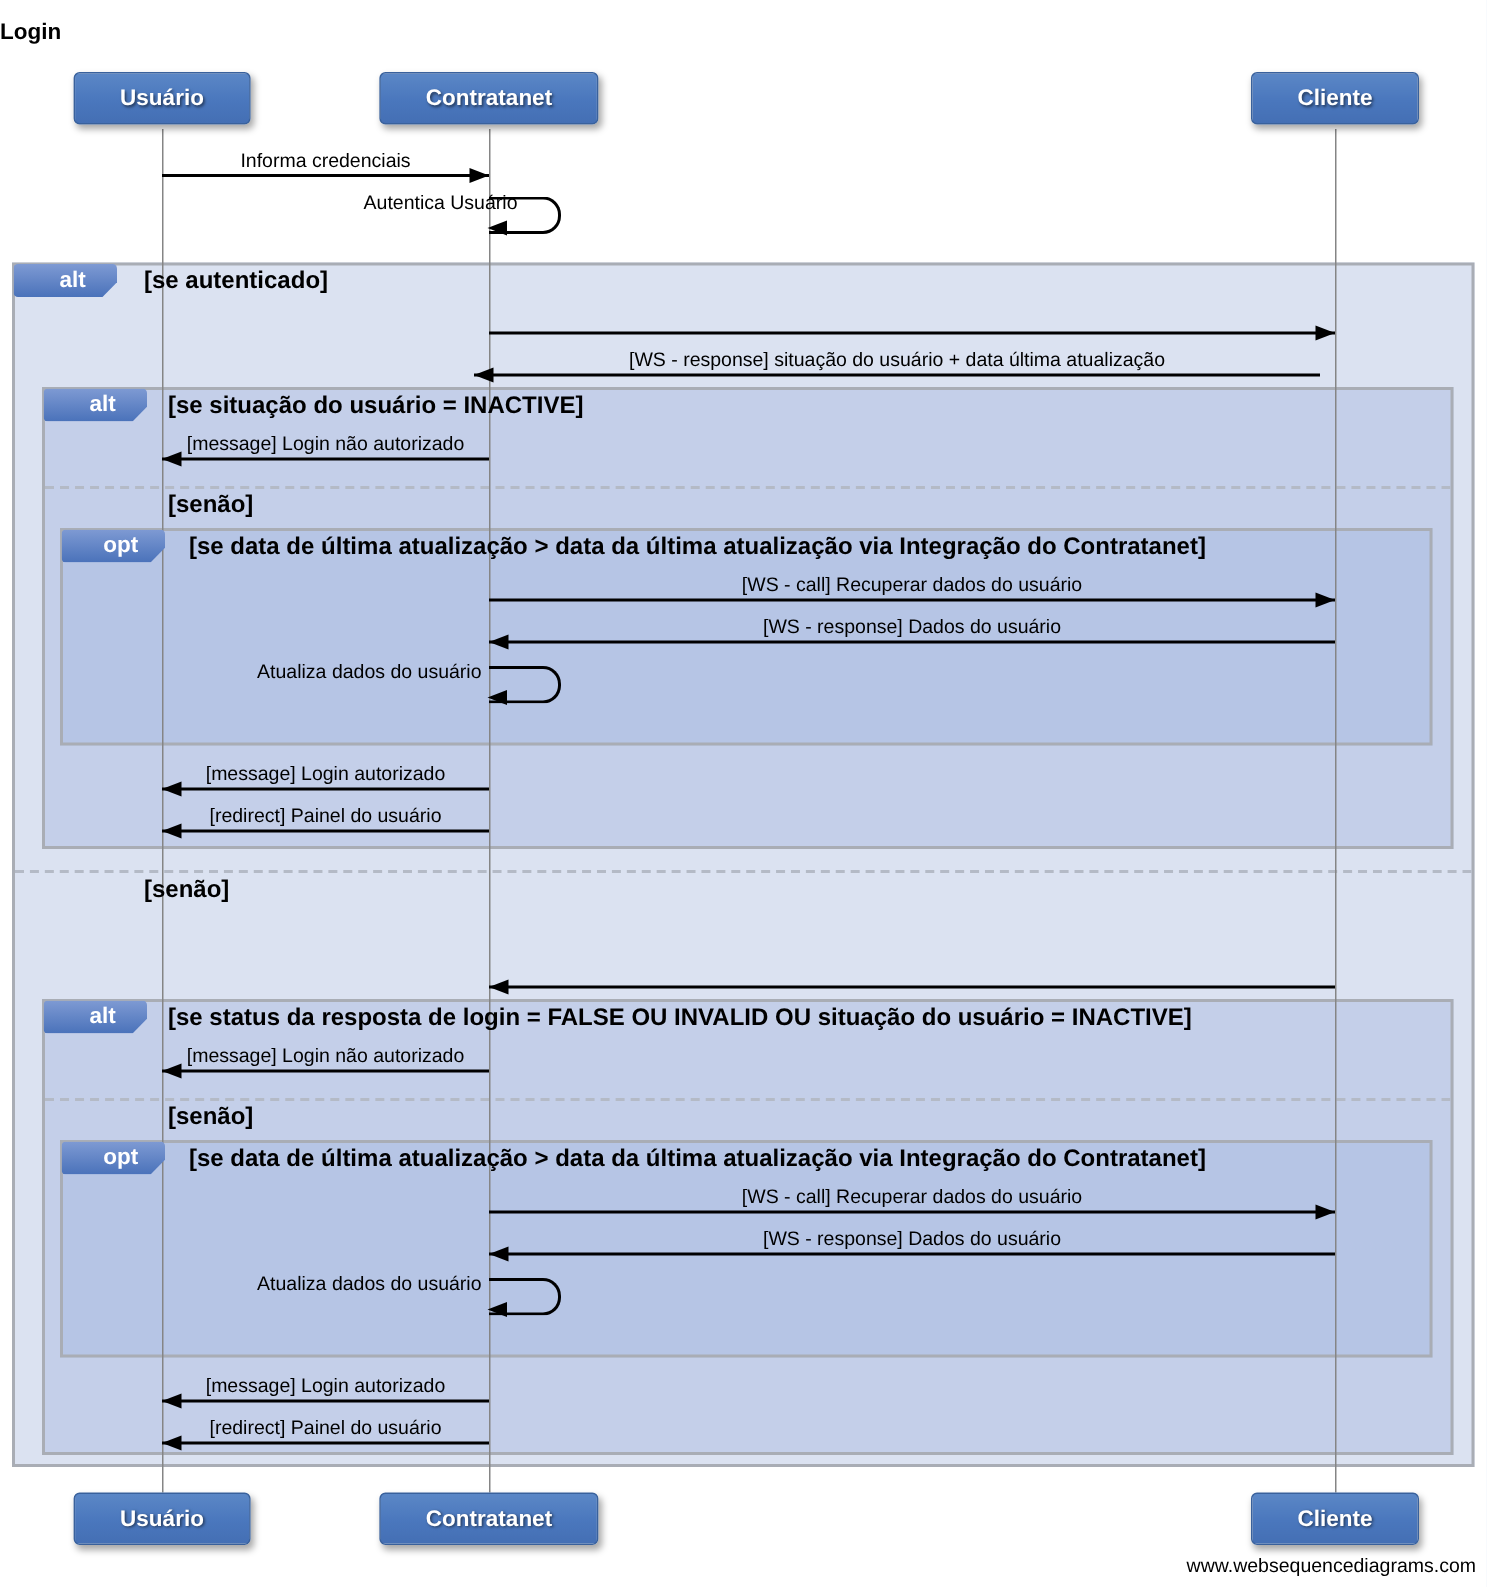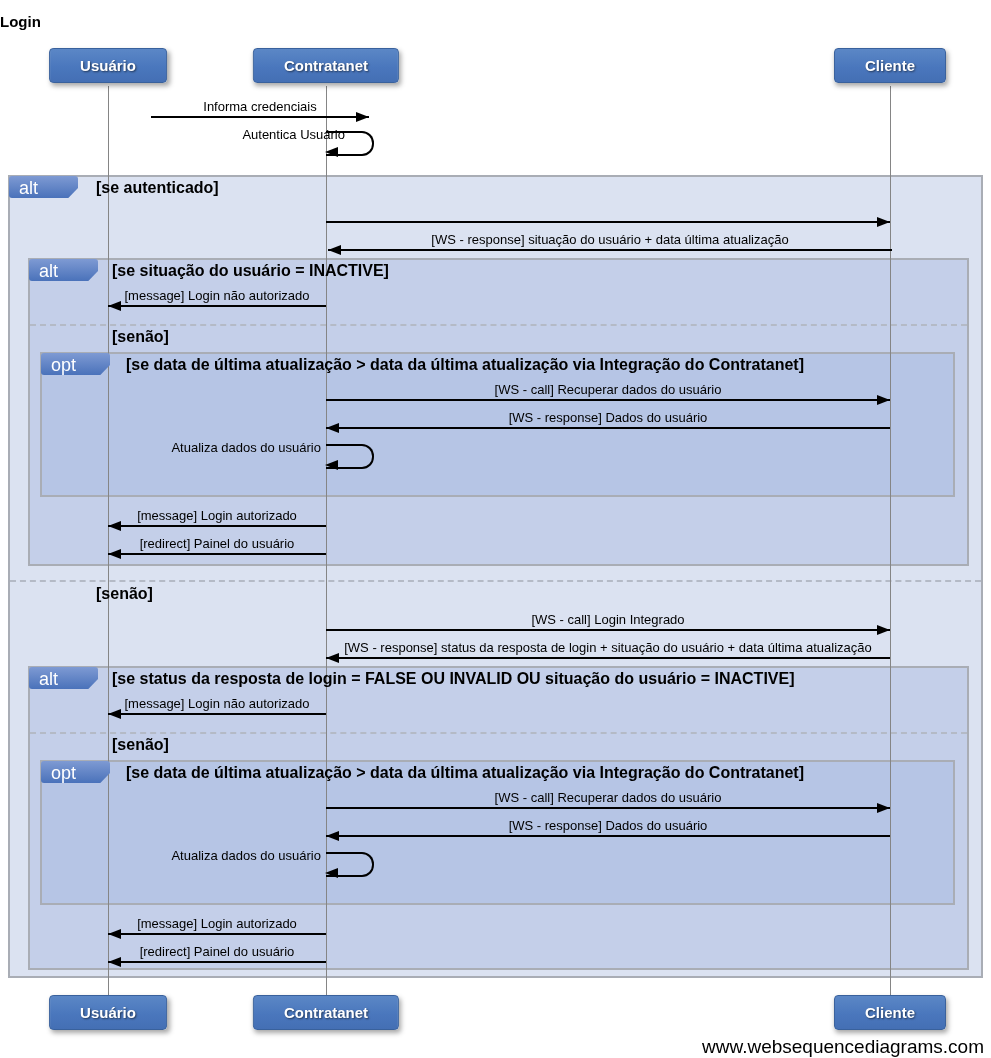--- a/index.html
+++ b/index.html
@@ -16,44 +16,44 @@
          padding:8px 30px;color:#fff;font-size:15px;font-weight:bold;
          text-shadow:1px 1px 2px rgba(0,0,0,0.55);
          box-shadow:2px 3px 5px rgba(0,0,0,0.35);white-space:nowrap;}
   .lifeline{position:absolute;width:1px;background:#858585;top:86px;height:909px;}
   
   .frame{position:absolute;border:2px solid #a9adb5;box-sizing:border-box;}
   .bg1{background:#dbe2f1;}
   .bg2{background:#c4cfe9;}
   .bg3{background:#b6c5e5;}
   .tab{position:absolute;width:69px;height:22px;box-sizing:border-box;
-       padding:2px 0 0 10px;color:#fff;font-size:18px;font-weight:normal;
+       padding:2px 0 0 10px;color:#fff;font-size:15px;font-weight:bold;
        background:linear-gradient(180deg,#7e9ad3 0%,#4a72ba 100%);
        clip-path:polygon(0 0,100% 0,100% 55%,86% 100%,0 100%);
-       border-radius:3px;}
+       border-radius:3px;text-align:center;}
   .guard{position:absolute;font-size:16px;font-weight:bold;white-space:nowrap;}
   .divider{position:absolute;height:0;border-top:2px dashed #b4bac6;}
   
   .msg{position:absolute;height:19px;}
   .msg-label{position:absolute;left:0;top:0;width:100%;text-align:center;
              font-size:13px;white-space:nowrap;}
   .msg-line{position:absolute;left:0;top:17px;width:100%;height:2px;background:#000;}
   .arr{position:absolute;width:0;height:0;top:13px;}
   .arr-right{right:0;border-top:5px solid transparent;border-bottom:5px solid transparent;
              border-left:13px solid #000;}
   .arr-left{left:0;border-top:5px solid transparent;border-bottom:5px solid transparent;
             border-right:13px solid #000;}
   
   .self-label{position:absolute;transform:translateX(-100%);font-size:13px;white-space:nowrap;}
   .self-loop{position:absolute;width:48px;height:25px;box-sizing:border-box;
              border:2px solid #000;border-left:none;border-radius:0 12px 12px 0;}
   .self-arr{position:absolute;left:-1px;top:14px;width:0;height:0;
             border-top:5px solid transparent;border-bottom:5px solid transparent;
             border-right:13px solid #000;}
-  .watermark{position:absolute;right:7px;top:1036px;font-size:19px;}
+  .watermark{position:absolute;right:7px;top:1036px;font-size:13px;}
 </style>
 </head>
 <body>
 
 <div id="canvas">
 
   <div class="title">Login</div>
 
   <div class="frame bg1" style="left:8px;top:175px;width:975px;height:803px;"></div>
   <div class="frame bg2" style="left:28px;top:258px;width:941px;height:308px;"></div>
@@ -81,37 +81,37 @@
 
   <div class="guard" style="left:96px;top:585px;">[senão]</div>
 
   <div class="tab" style="left:29px;top:667px;">alt</div>
   <div class="guard" style="left:112px;top:670px;">[se status da resposta de login = FALSE OU INVALID OU situação do usuário = INACTIVE]</div>
   <div class="guard" style="left:112px;top:736px;">[senão]</div>
 
   <div class="tab" style="left:41px;top:761px;">opt</div>
   <div class="guard" style="left:126px;top:764px;">[se data de última atualização &gt; data da última atualização via Integração do Contratanet]</div>
 
-  <div class="msg" style="left:108px;top:99px;width:218px;margin-left:43px;">
+  <div class="msg" style="left:108px;top:99px;width:218px;">
     <div class="msg-label">Informa credenciais</div>
     <div class="msg-line"></div>
     <div class="arr arr-right"></div>
   </div>
 
   <div class="self-label" style="left:321px;top:127px;margin-left:24px;">Autentica Usuário</div>
   <div class="self-loop" style="left:326px;top:131px;">
     <div class="self-arr"></div>
   </div>
 
   <div class="msg" style="left:326px;top:204px;width:564px;">
     <div class="msg-line"></div>
     <div class="arr arr-right"></div>
   </div>
 
-  <div class="msg" style="left:328px;top:232px;width:564px;">
+  <div class="msg" style="left:316px;top:232px;width:564px;">
     <div class="msg-label">[WS - response] situação do usuário + data última atualização</div>
     <div class="msg-line"></div>
     <div class="arr arr-left"></div>
   </div>
 
   <div class="msg" style="left:108px;top:288px;width:218px;">
     <div class="msg-label">[message] Login não autorizado</div>
     <div class="msg-line"></div>
     <div class="arr arr-left"></div>
   </div>
@@ -138,28 +138,22 @@
     <div class="msg-line"></div>
     <div class="arr arr-left"></div>
   </div>
 
   <div class="msg" style="left:108px;top:536px;width:218px;">
     <div class="msg-label">[redirect] Painel do usuário</div>
     <div class="msg-line"></div>
     <div class="arr arr-left"></div>
   </div>
 
-  <div class="msg" style="left:326px;top:612px;width:564px;">
-    <div class="msg-label">[WS - call] Login Integrado</div>
-    <div class="msg-line"></div>
-    <div class="arr arr-right"></div>
-  </div>
 
   <div class="msg" style="left:326px;top:640px;width:564px;">
-    <div class="msg-label">[WS - response] status da resposta de login + situação do usuário + data última atualização</div>
     <div class="msg-line"></div>
     <div class="arr arr-left"></div>
   </div>
 
   <div class="msg" style="left:108px;top:696px;width:218px;">
     <div class="msg-label">[message] Login não autorizado</div>
     <div class="msg-line"></div>
     <div class="arr arr-left"></div>
   </div>
 

